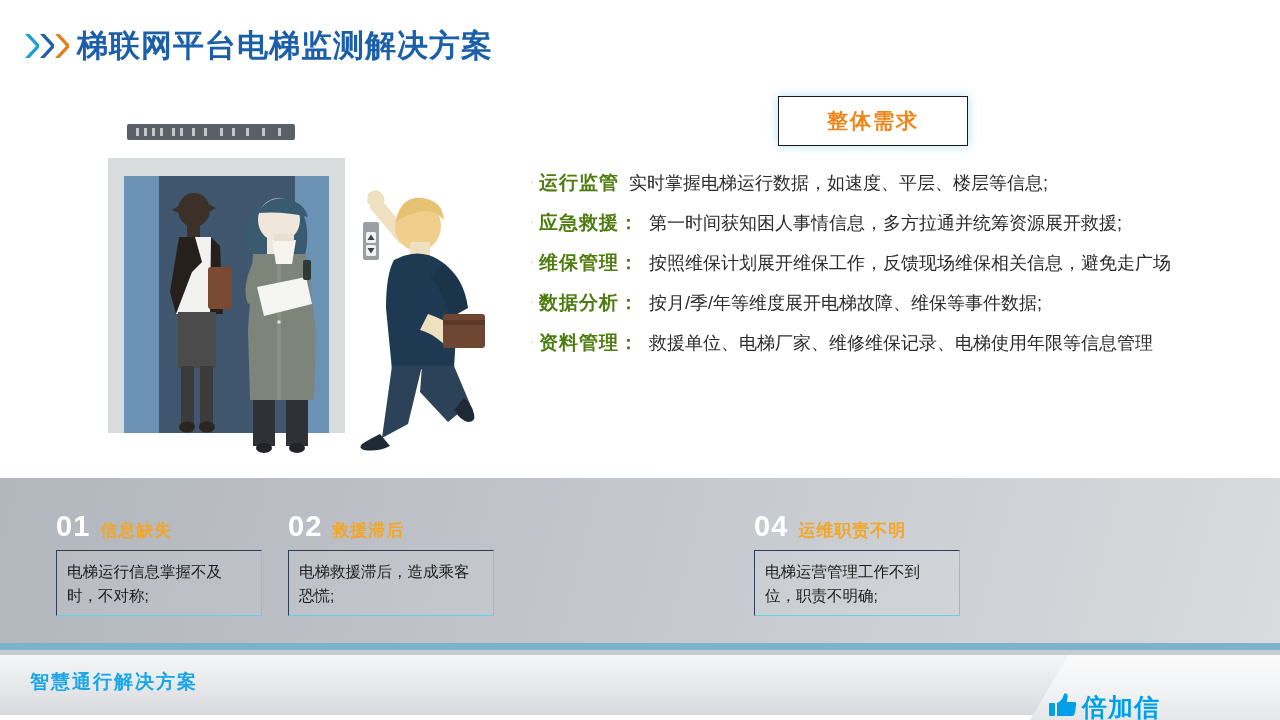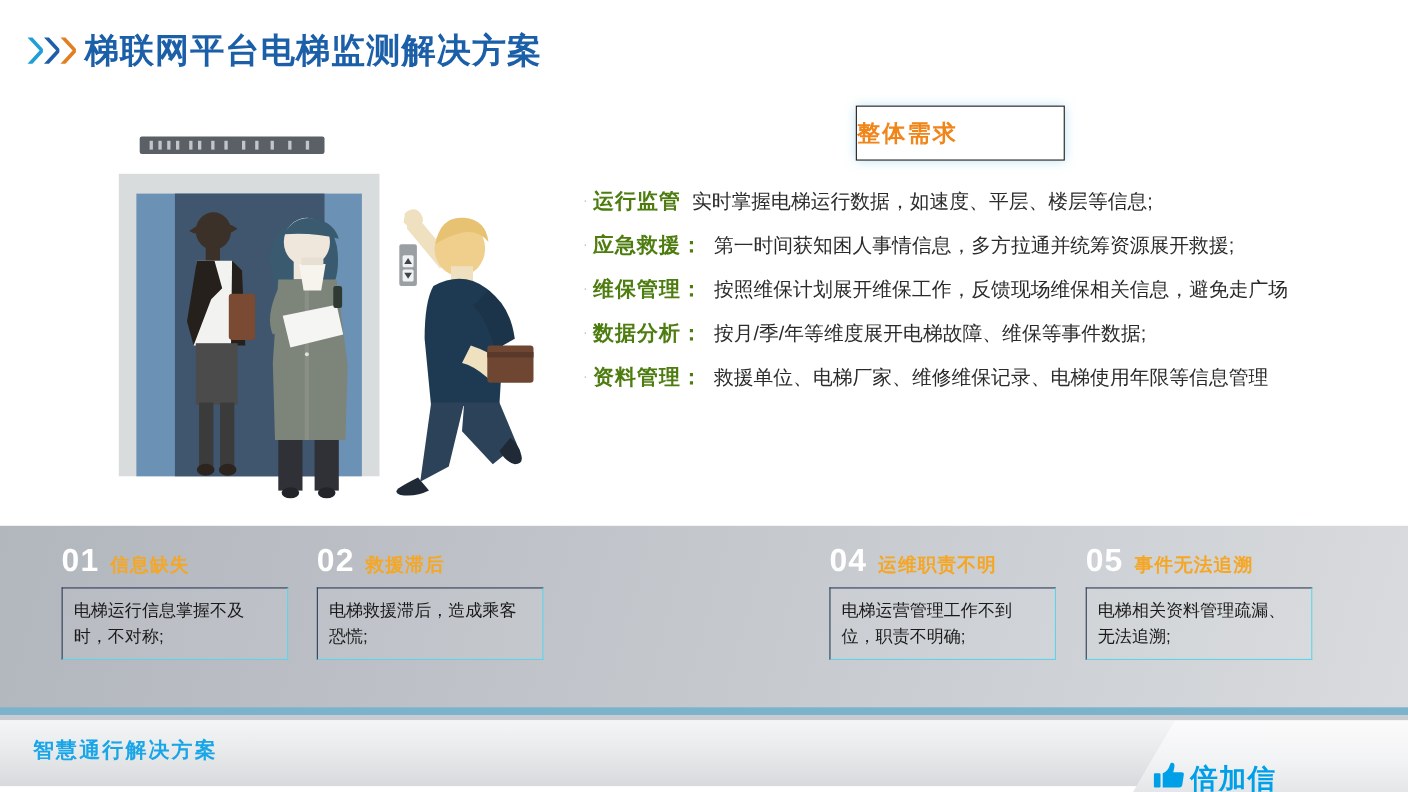--- a/index.html
+++ b/index.html
@@ -20,21 +20,21 @@
     white-space:nowrap;line-height:1;
   }
 
   
   .illus{position:absolute;left:24px;top:82px;width:500px;height:390px;}
 
   
   .need-box{
     position:absolute;left:778px;top:96px;width:188px;height:48px;
     border:1.5px solid #1a1a1a;background:#ffffff;
-    display:flex;align-items:center;justify-content:flex-start;
+    display:flex;align-items:center;justify-content:center;
     box-shadow:0 0 10px rgba(120,200,230,.55);
   }
   .need-box span{font-size:21px;font-weight:bold;color:#F08519;letter-spacing:2px;}
 
   
   .req-list{position:absolute;left:530px;top:170px;width:730px;}
   .req-item{display:flex;align-items:baseline;margin-bottom:14px;}
   .req-dot{
     width:9px;flex:0 0 9px;color:#CFC6A8;font-size:13px;line-height:1;
     transform:translateY(-3px);
@@ -46,21 +46,21 @@
   .req-text{color:#2b2b2b;font-size:18px;line-height:1.25;white-space:nowrap;}
 
   
   .band{
     position:absolute;left:0;top:478px;width:1280px;height:167px;
     background:linear-gradient(105deg,#b2b6bd 0%,#bcc0c6 28%,#c6c9ce 55%,#cfd2d6 78%,#d9dbde 100%);
   }
   .band-stripe{position:absolute;left:0;top:643px;width:1280px;height:7px;background:#7CB3CC;}
   .band-stripe2{position:absolute;left:0;top:650px;width:1280px;height:5px;background:#c8cbcf;}
 
-  .cards{position:absolute;left:0;top:466px;width:1280px;height:167px;}
+  .cards{position:absolute;left:0;top:482px;width:1280px;height:167px;}
   .card{position:absolute;top:30px;}
   .card-head{display:flex;align-items:baseline;gap:10px;height:32px;}
   .card-num{font-size:29px;font-weight:bold;color:#ffffff;line-height:1;letter-spacing:1px;}
   .card-tag{font-size:17px;font-weight:bold;color:#F5A623;letter-spacing:1px;white-space:nowrap;}
   .card-box{
     margin-top:6px;padding:9px 18px 7px 10px;
     border-top:1.5px solid #2c3d55;border-left:1.5px solid #2c3d55;
     border-right:1.5px solid #5fd4e8;border-bottom:1.5px solid #5fd4e8;
     background:rgba(255,255,255,0.07);
     font-size:15.5px;color:#1a1a1a;line-height:1.55;
@@ -268,27 +268,20 @@
 
 
     <div class="card" style="left:754px;width:206px;">
       <div class="card-head">
         <span class="card-num">04</span>
         <span class="card-tag">运维职责不明</span>
       </div>
       <div class="card-box">电梯运营管理工作不到位，职责不明确;</div>
     </div>
 
-    <div class="card" style="left:987px;width:206px;">
-      <div class="card-head">
-        <span class="card-num">05</span>
-        <span class="card-tag">事件无法追溯</span>
-      </div>
-      <div class="card-box">电梯相关资料管理疏漏、无法追溯;</div>
-    </div>
   </div>
 
   <div class="footer">
     <div class="footer-left"></div>
     <div class="footer-left-text">智慧通行解决方案</div>
     <div class="footer-right"></div>
     <div class="brand">
       <svg width="30" height="28" viewBox="0 0 30 28">
         <rect x="1" y="12" width="6" height="13" rx="1" fill="#00A0E9"></rect>
         <path d="M9 25 L9 12 Q14 10 15.5 4.5 Q16 2 18 2.4 Q20.2 3 19.6 6.4 L18.6 11 L26.3 11 Q28.6 11 28.2 13.4 L26.8 22.6 Q26.4 25 24 25 Z" fill="#00A0E9"></path>

